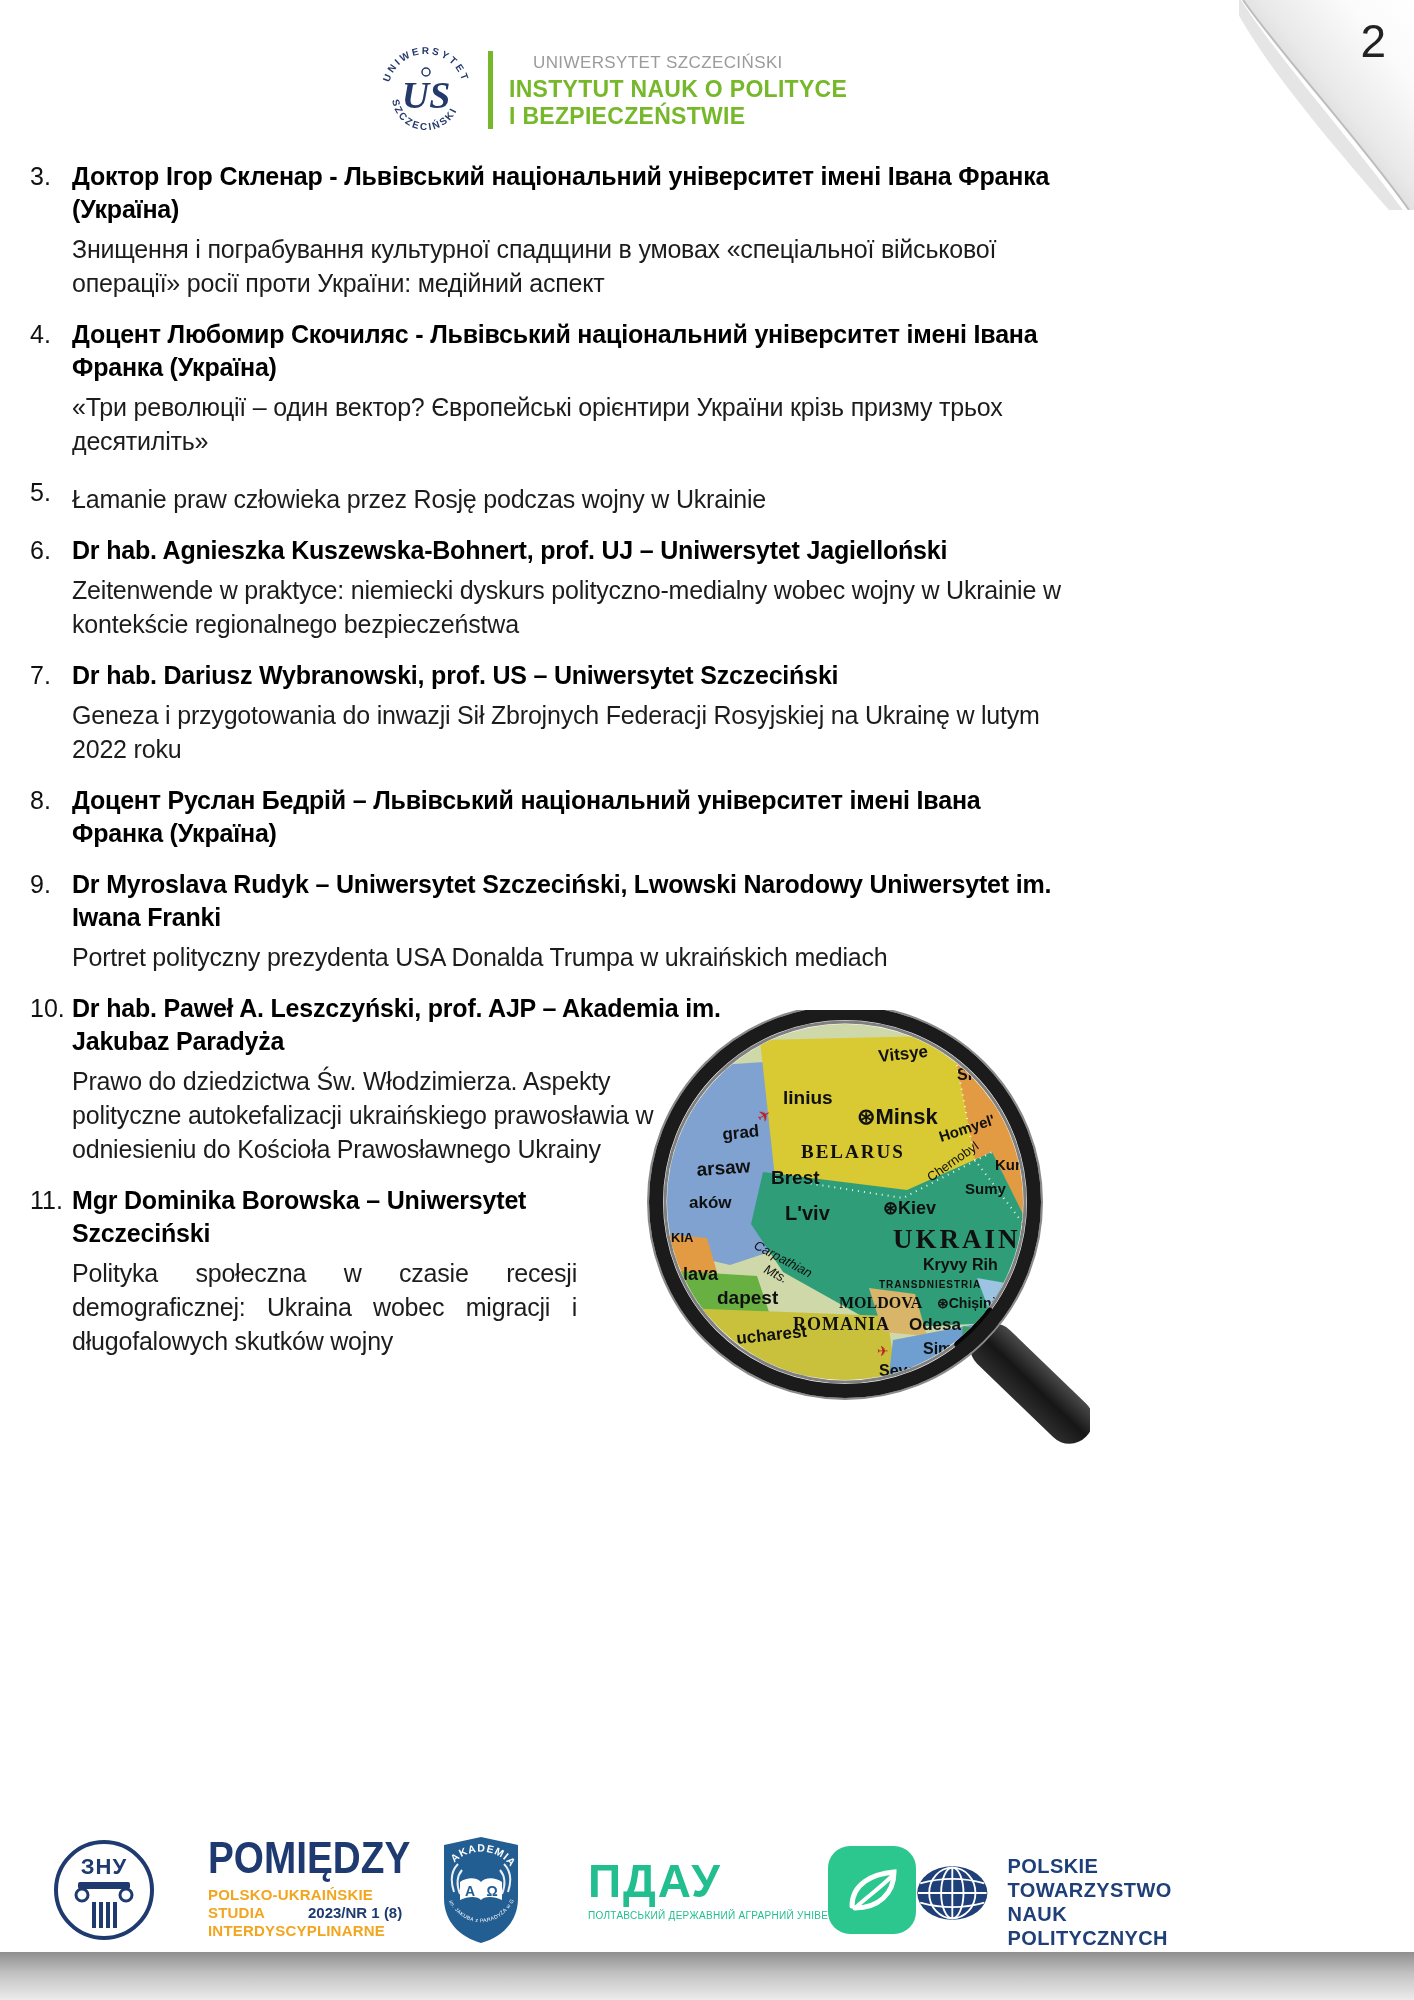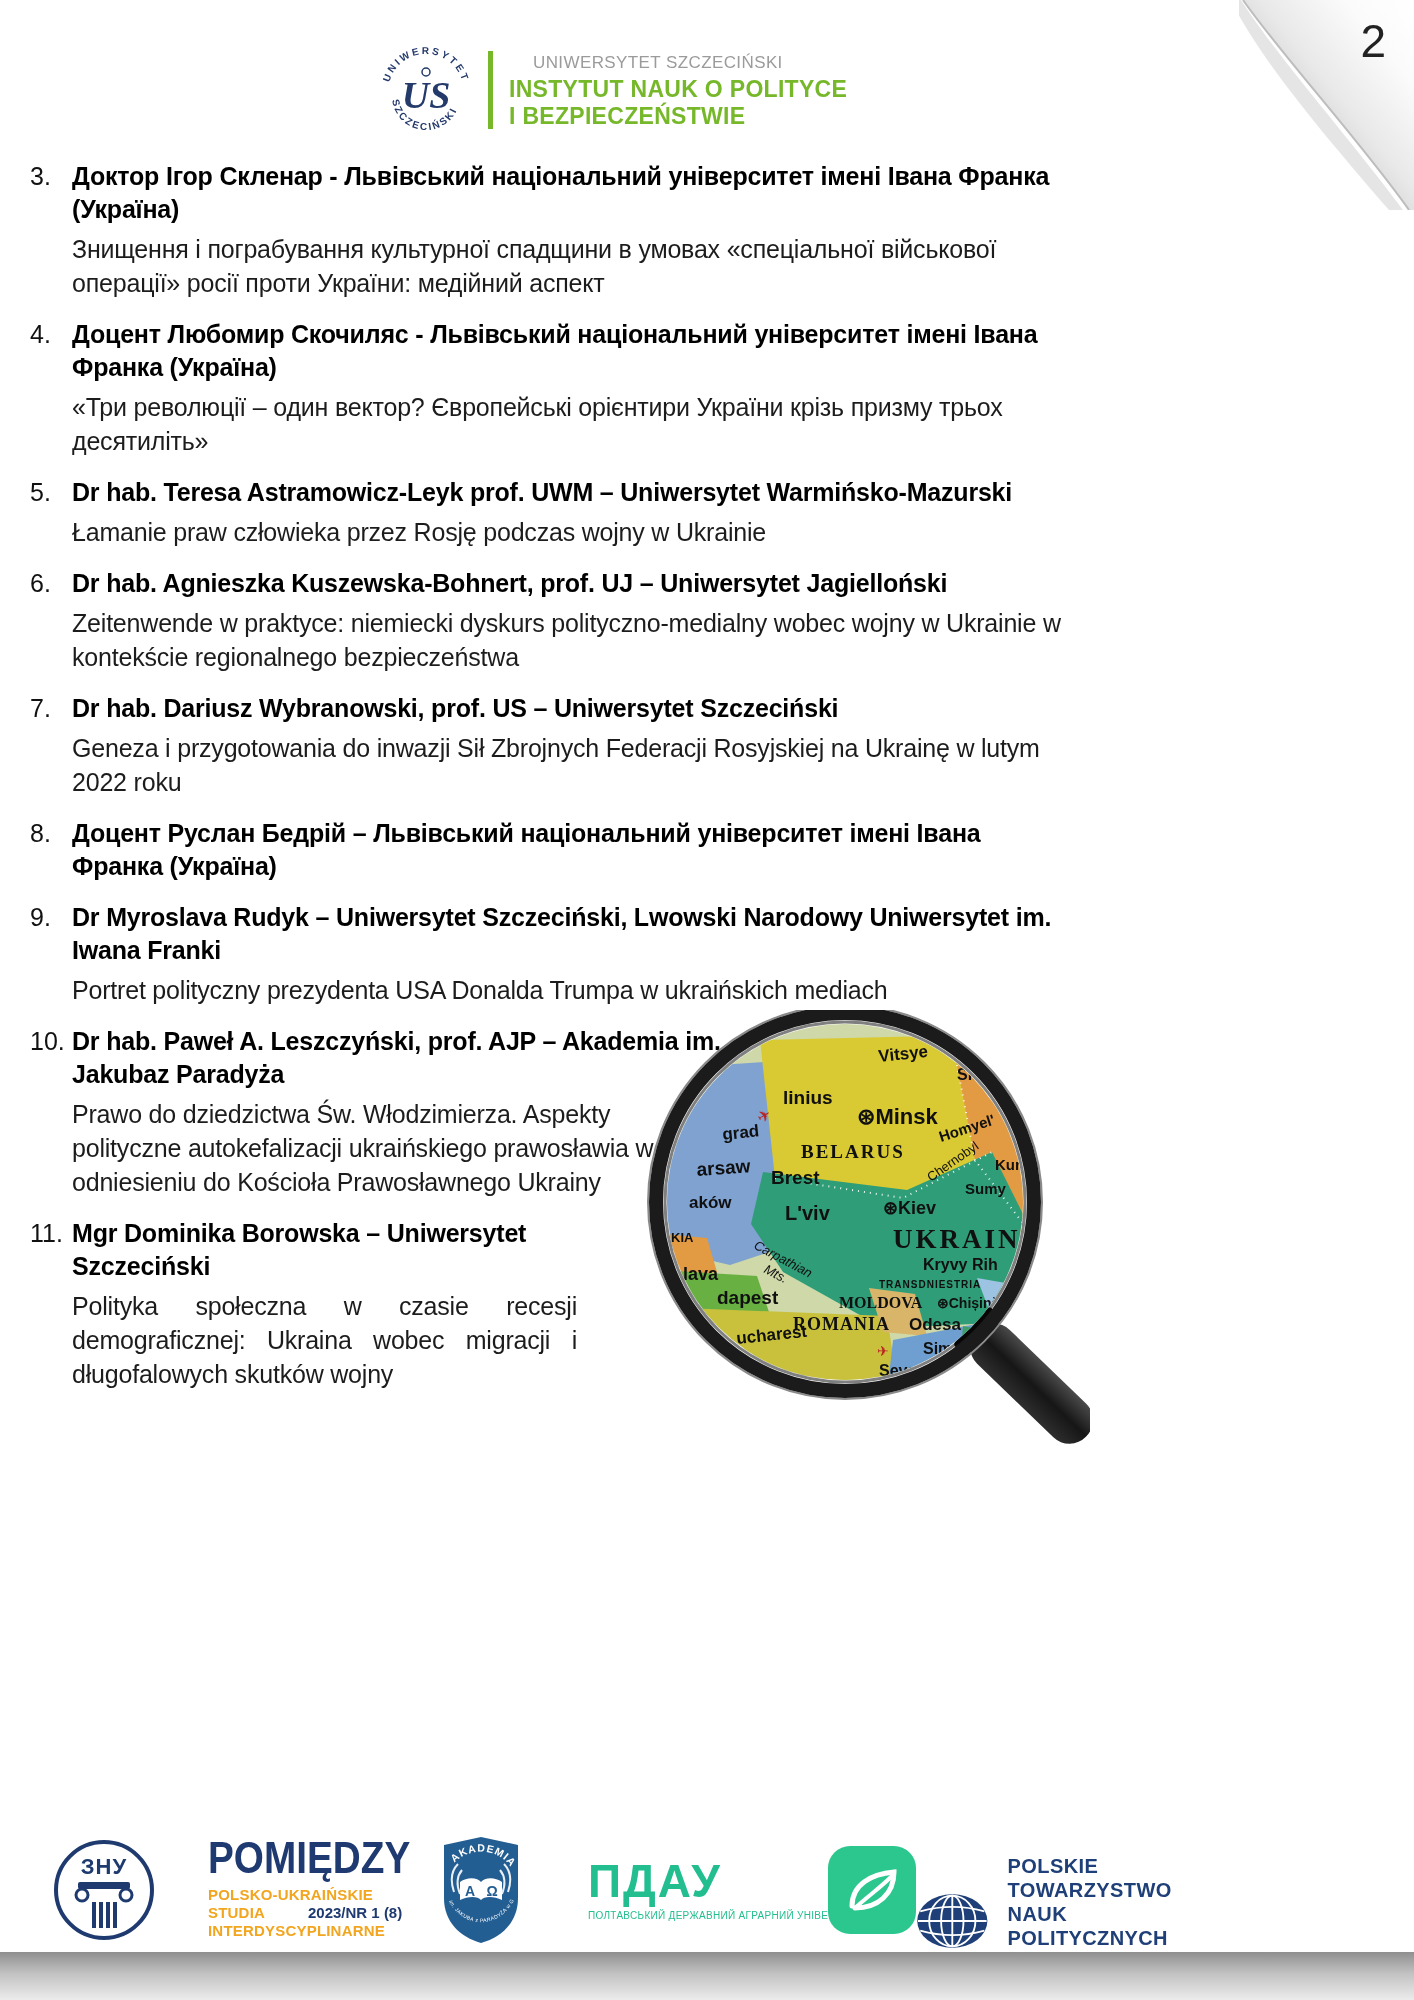--- a/index.html
+++ b/index.html
@@ -39,21 +39,21 @@
   .pomiedzy{position:absolute;left:208px;top:6px;width:250px;}
   .pomiedzy-title{font-size:44px;font-weight:bold;color:#1E3A70;transform:scaleX(.88);transform-origin:left top;line-height:44px;letter-spacing:0;}
   .pomiedzy-lines{margin-top:6px;position:relative;}
   .pom-orange{font-size:15px;font-weight:bold;color:#F2A51F;line-height:18px;letter-spacing:.2px;}
   .pom-issue{position:absolute;left:100px;top:18px;font-size:15px;font-weight:bold;color:#1E3A70;}
   .akademia{position:absolute;left:440px;top:4px;}
   .pdau{position:absolute;left:588px;top:28px;width:240px;}
   .pdau-abbr{font-size:46px;font-weight:bold;color:#23BE8F;letter-spacing:2px;line-height:46px;}
   .pdau-sub{font-size:10px;color:#23BE8F;margin-top:6px;letter-spacing:.3px;white-space:nowrap;}
   .leaf-box{position:absolute;left:828px;top:16px;}
-  .ptnp{position:absolute;left:915px;top:24px;display:flex;align-items:center;}
+  .ptnp{position:absolute;left:915px;top:24px;display:flex;}
   .ptnp-text{margin-left:18px;}
   .ptnp-main{font-size:20px;font-weight:bold;color:#1E3F77;line-height:24px;letter-spacing:.4px;}
   .ptnp-sub{font-size:11px;font-weight:bold;color:#1E3F77;margin-top:13px;letter-spacing:.6px;}
 
   .bottom-shadow{position:absolute;left:0;bottom:0;width:1414px;height:48px;
      background:linear-gradient(180deg,#8f8f8f 0%,#c2c2c2 45%,#ececec 100%);}
 </style>
 </head>
 <body>
 
@@ -109,21 +109,20 @@
       <li class="item">
         <span class="num">4.</span>
         <div class="body">
           <div class="name">Доцент Любомир Скочиляс - Львівський національний університет імені Івана Франка (Україна)</div>
           <div class="topic">«Три революції – один вектор? Європейські орієнтири України крізь призму трьох десятиліть»</div>
         </div>
       </li>
       <li class="item">
         <span class="num">5.</span>
         <div class="body">
-          <div class="name">Dr hab. Teresa Astramowicz-Leyk prof. UWM – Uniwersytet Warmińsko-Mazurski</div>
           <div class="topic">Łamanie praw człowieka przez Rosję podczas wojny w Ukrainie</div>
         </div>
       </li>
       <li class="item">
         <span class="num">6.</span>
         <div class="body">
           <div class="name">Dr hab. Agnieszka Kuszewska-Bohnert, prof. UJ – Uniwersytet Jagielloński</div>
           <div class="topic">Zeitenwende w praktyce: niemiecki dyskurs polityczno-medialny wobec wojny w Ukrainie w kontekście regionalnego bezpieczeństwa</div>
         </div>
       </li>

